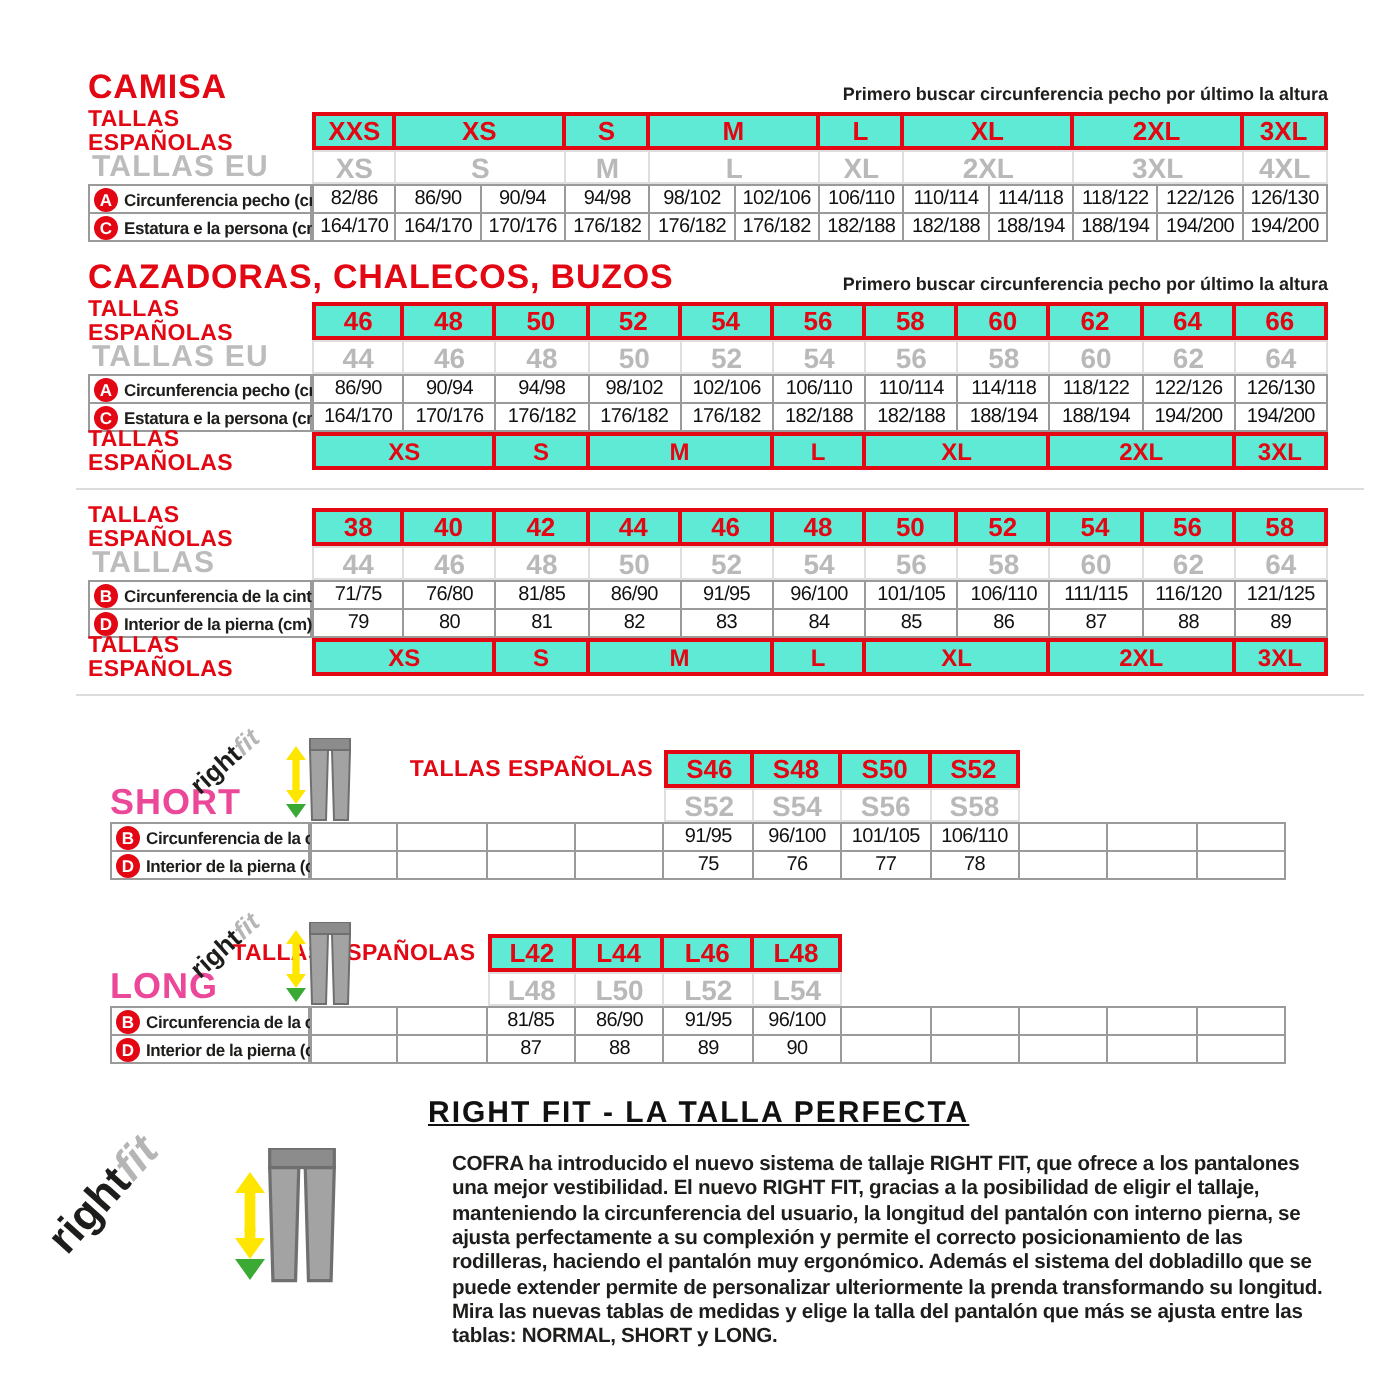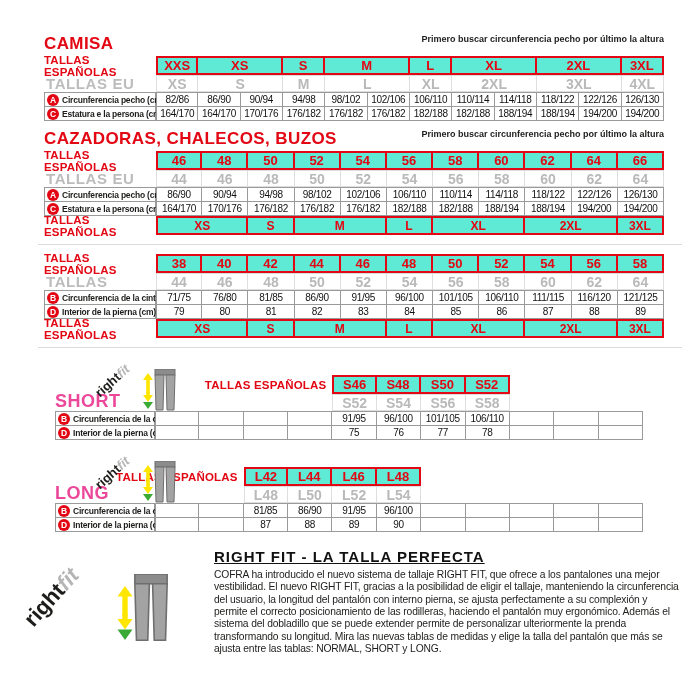--- a/index.html
+++ b/index.html
@@ -1,20 +1,20 @@
 <!DOCTYPE html>
 <html><head>
 <meta charset="utf-8">
 <style>
   html,body{margin:0;padding:0;background:#fff;}
   body{width:700px;height:700px;overflow:hidden;font-family:"Liberation Sans",sans-serif;color:#1d1d1b;}
   .page{position:relative;width:700px;height:700px;padding-top:34px;box-sizing:border-box;}
 
   
-  .sec-head{display:flex;justify-content:space-between;margin:0 36px 2px 44px;}
+  .sec-head{display:flex;justify-content:space-between;align-items:flex-end;margin:0 36px 2px 44px;}
   .title{margin:0;font-size:17px;font-weight:800;color:#e30613;letter-spacing:.4px;}
   .note{font-size:9px;font-weight:700;color:#1d1d1b;padding-bottom:2px;}
 
   
   .tbl{width:620px;margin-left:44px;}
   .row{display:grid;align-items:stretch;}
   .w12 .row{grid-template-columns:112px repeat(12,1fr);}
   .w11 .row{grid-template-columns:112px repeat(11,1fr);}
   .sl  .row{grid-template-columns:100px repeat(11,1fr);}
   .cells{display:contents;}
@@ -60,21 +60,21 @@
   .sl-logo .arrow{position:absolute;left:24px;top:12px;}
 
   
   .rf-sec{display:flex;margin:16px 18px 0 30px;gap:14px;}
   .rf-biglogo{position:relative;width:170px;height:96px;flex:none;}
   .rf-biglogo .rf-text{left:8px;top:58px;font-size:22px;transform:rotate(-48deg);}
   .rf-biglogo .pants{position:absolute;left:100px;top:26px;}
   .rf-biglogo .arrow{position:absolute;left:86px;top:36px;}
   .rf-body{flex:1;}
   .rf-title{margin:0 0 4px 0;font-size:15px;font-weight:800;letter-spacing:1px;color:#111;text-decoration:underline;}
-  .rf-par{margin:0;font-size:10.3px;line-height:1.2;font-weight:400;letter-spacing:-.15px;color:#1d1d1b;}
+  .rf-par{margin:12px;font-size:10.3px;line-height:1.2;font-weight:700;letter-spacing:-.15px;color:#1d1d1b;}
 </style>
 </head>
 <body>
 
 <div class="page">
 
   <section>
     <div class="sec-head">
       <h2 class="title">CAMISA</h2>
       <div class="note">Primero buscar circunferencia pecho por último la altura</div>

